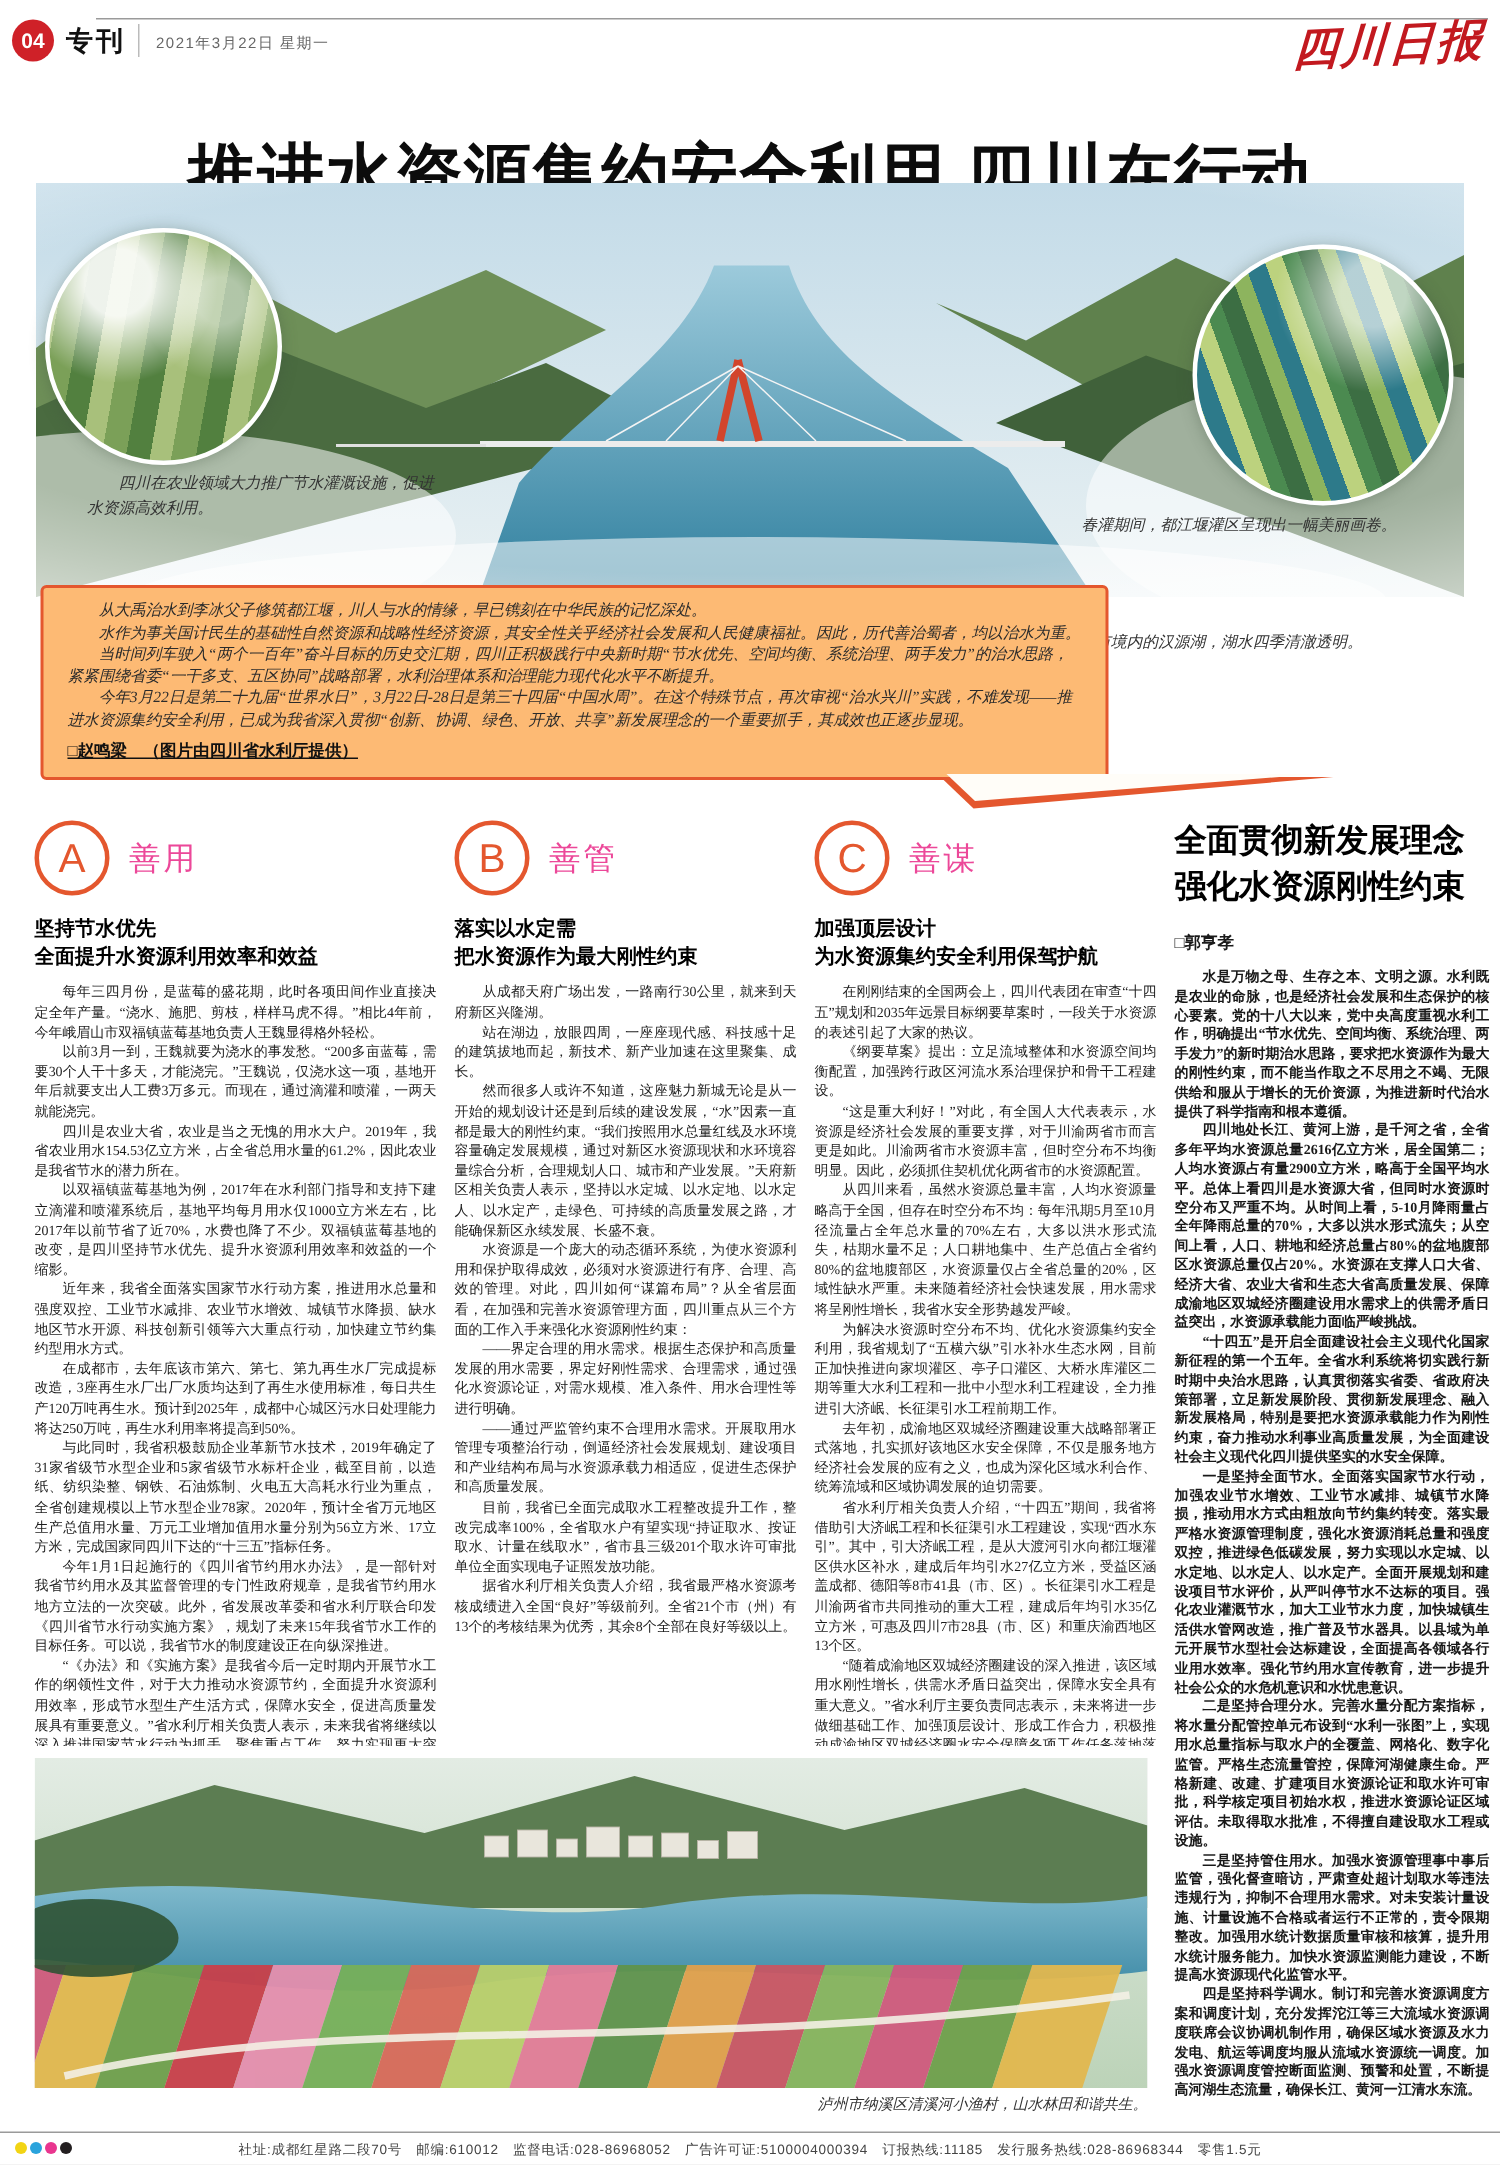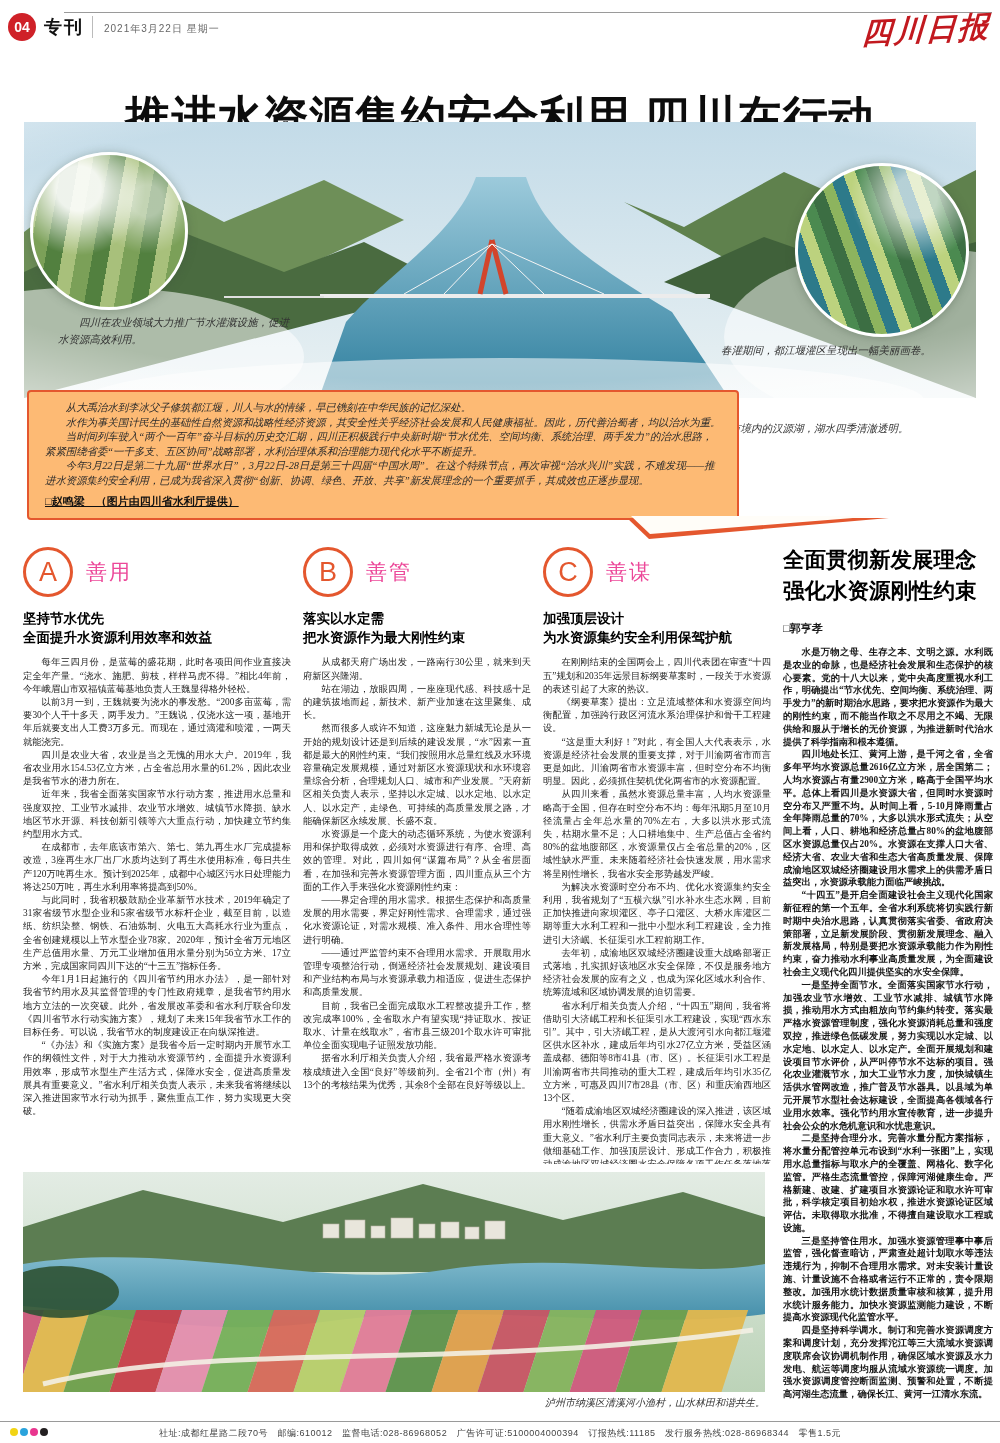--- a/index.html
+++ b/index.html
@@ -160,22 +160,23 @@
       <div class="section-head">
         <div class="letter-circle">A</div>
         <div class="section-tag">善用</div>
       </div>
       <div class="subhead">
         <div>坚持节水优先</div>
         <div>全面提升水资源利用效率和效益</div>
       </div>
       <div class="col-body">
           <p>每年三四月份，是蓝莓的盛花期，此时各项田间作业直接决定全年产量。“浇水、施肥、剪枝，样样马虎不得。”相比4年前，今年峨眉山市双福镇蓝莓基地负责人王魏显得格外轻松。</p>
-          <p>以前3月一到，王魏就要为浇水的事发愁。“200多亩蓝莓，需要30个人干十多天，两手发力。”王魏说，仅浇水这一项，基地开年后就要支出人工费3万多元。而现在，通过滴灌和喷灌，一两天就能浇完。</p>
+          <p>以前3月一到，王魏就要为浇水的事发愁。“200多亩蓝莓，需要30个人干十多天，才能浇完。”王魏说，仅浇水这一项，基地开年后就要支出人工费3万多元。而现在，通过滴灌和喷灌，一两天就能浇完。</p>
           <p>四川是农业大省，农业是当之无愧的用水大户。2019年，我省农业用水154.53亿立方米，占全省总用水量的61.2%，因此农业是我省节水的潜力所在。</p>
+          <p>以双福镇蓝莓基地为例，2017年在水利部门指导和支持下建立滴灌和喷灌系统后，基地平均每月用水仅1000立方米左右，比2017年以前节省了近70%，水费也降了不少。双福镇蓝莓基地的改变，是四川坚持节水优先、提升水资源利用效率和效益的一个缩影。</p>
           <p>近年来，我省全面落实国家节水行动方案，推进用水总量和强度双控、工业节水减排、农业节水增效、城镇节水降损、缺水地区节水开源、科技创新引领等六大重点行动，加快建立节约集约型用水方式。</p>
           <p>在成都市，去年底该市第六、第七、第九再生水厂完成提标改造，3座再生水厂出厂水质均达到了再生水使用标准，每日共生产120万吨再生水。预计到2025年，成都中心城区污水日处理能力将达250万吨，再生水利用率将提高到50%。</p>
           <p>与此同时，我省积极鼓励企业革新节水技术，2019年确定了31家省级节水型企业和5家省级节水标杆企业，截至目前，以造纸、纺织染整、钢铁、石油炼制、火电五大高耗水行业为重点，全省创建规模以上节水型企业78家。2020年，预计全省万元地区生产总值用水量、万元工业增加值用水量分别为56立方米、17立方米，完成国家同四川下达的“十三五”指标任务。</p>
           <p>今年1月1日起施行的《四川省节约用水办法》，是一部针对我省节约用水及其监督管理的专门性政府规章，是我省节约用水地方立法的一次突破。此外，省发展改革委和省水利厅联合印发《四川省节水行动实施方案》，规划了未来15年我省节水工作的目标任务。可以说，我省节水的制度建设正在向纵深推进。</p>
           <p>“《办法》和《实施方案》是我省今后一定时期内开展节水工作的纲领性文件，对于大力推动水资源节约，全面提升水资源利用效率，形成节水型生产生活方式，保障水安全，促进高质量发展具有重要意义。”省水利厅相关负责人表示，未来我省将继续以深入推进国家节水行动为抓手，聚焦重点工作，努力实现更大突破。</p>
         </div>
     </div>
 
     <div class="col">
       <div class="section-head">

